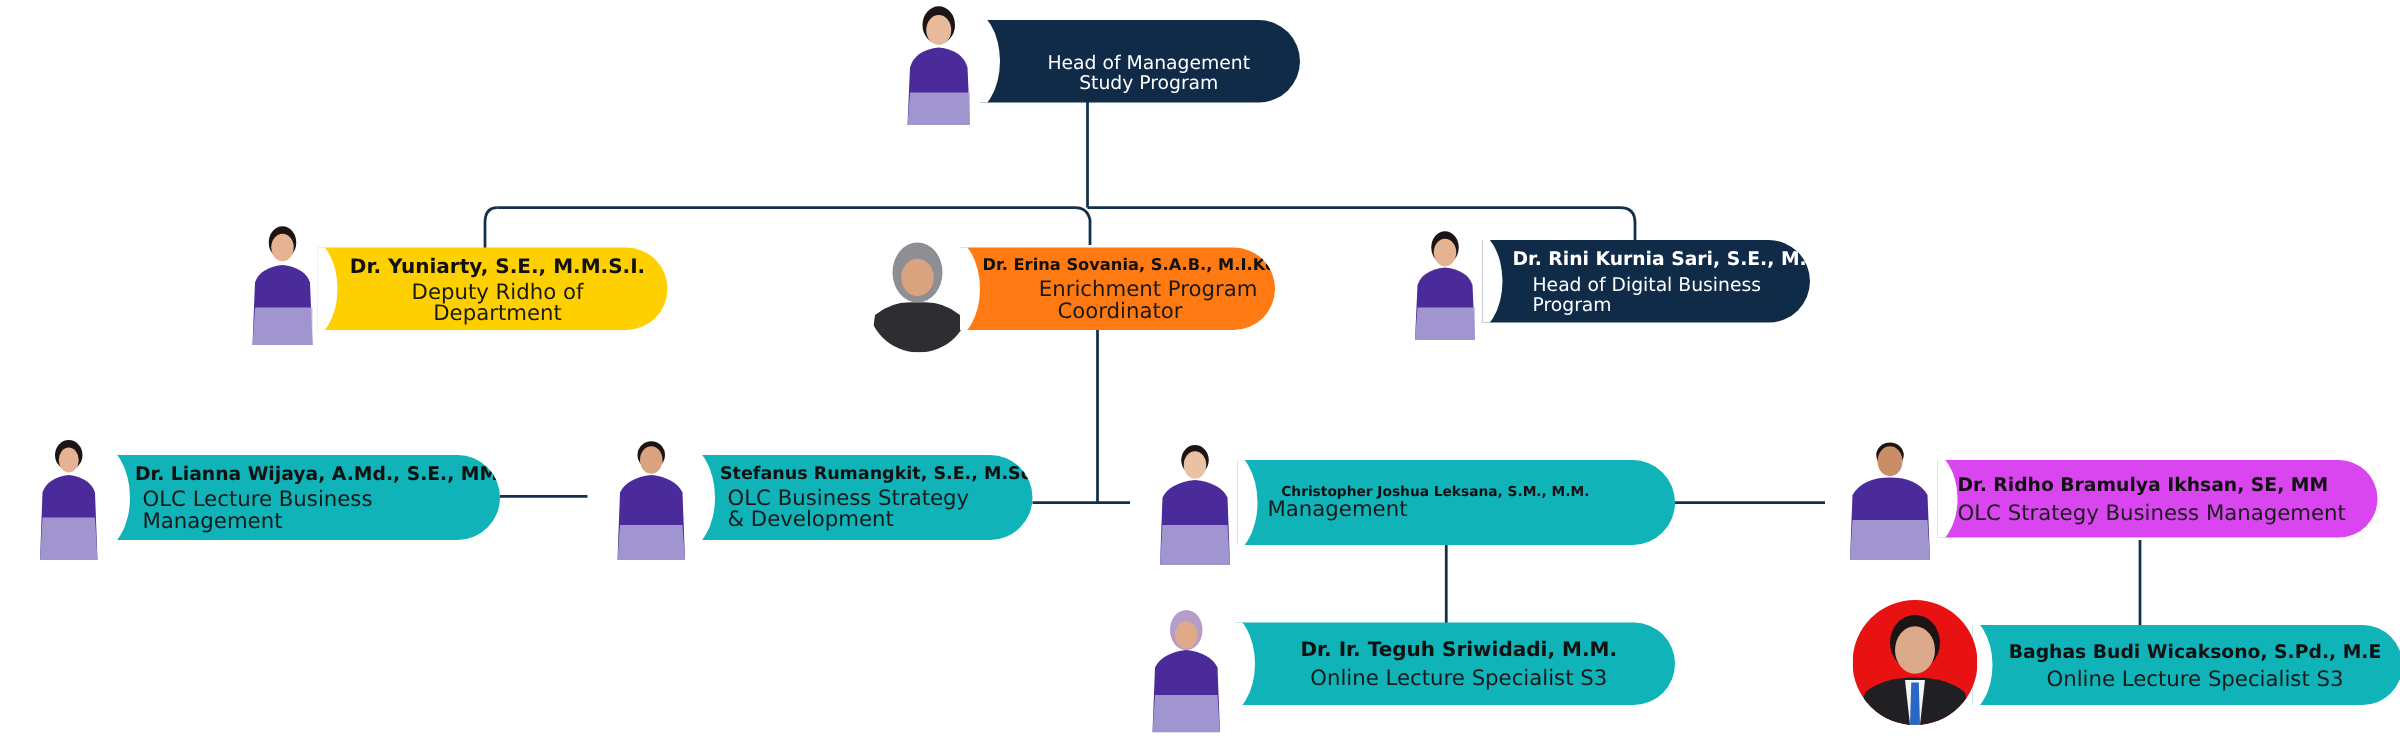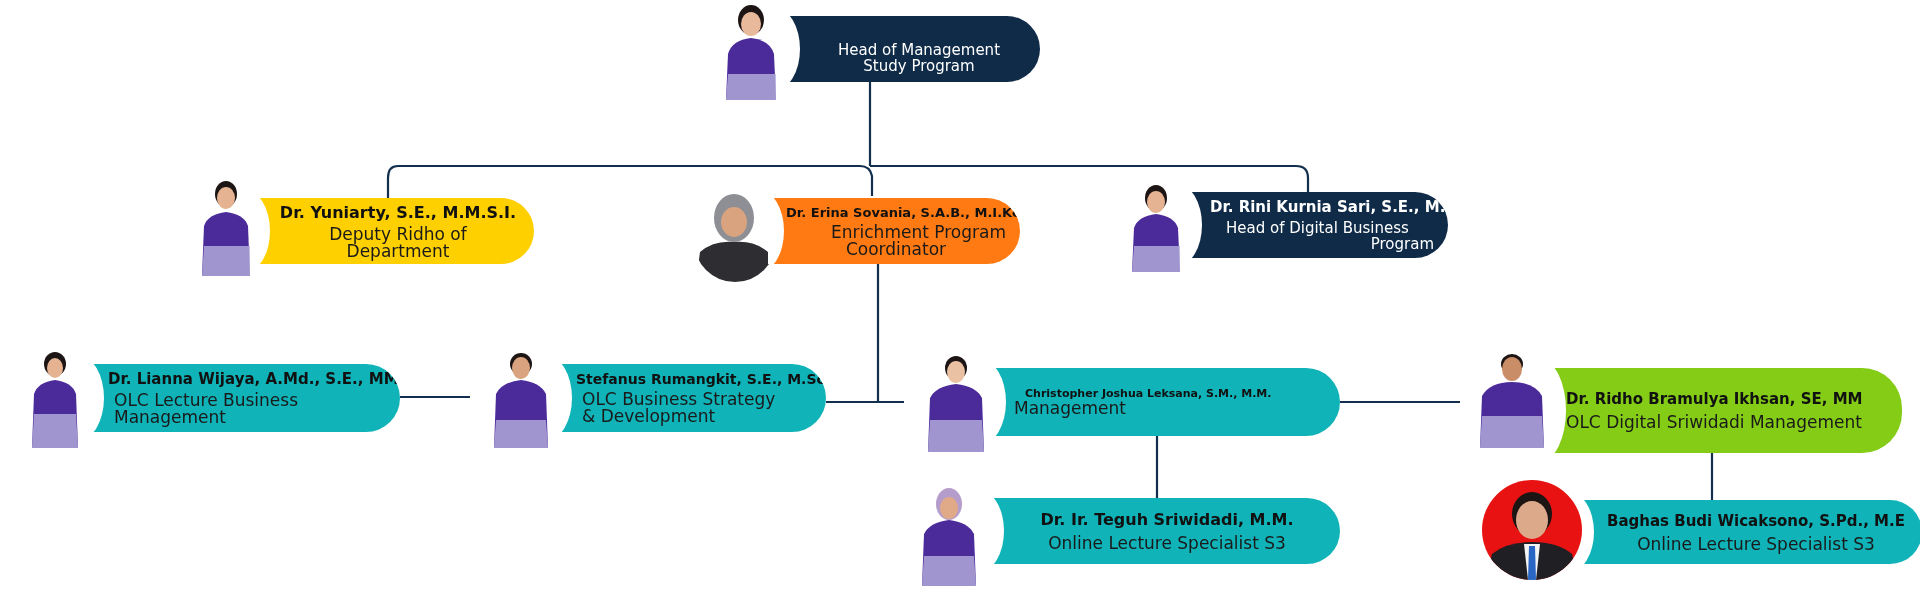--- a/index.html
+++ b/index.html
@@ -96,21 +96,21 @@
         <ellipse cx="28" cy="14" rx="11" ry="13" fill="#1d1414"></ellipse>
         <ellipse cx="28" cy="18" rx="9" ry="11" fill="#e6b392"></ellipse>
         <path d="M4 88 L6 44 Q10 32 28 30 Q46 32 50 44 L52 88 Z" fill="#4b2a9a"></path>
         <path d="M6 62 L52 62 L52 88 L4 88 Z" fill="#b7b0dd" opacity=".8"></path>
       </svg>
   </div>
   <div class="pill dark" style="left:58px;top:8px;width:262px;height:66px;background:#0f2b48;">
     <div class="txt" style="left:24px;">
       <span class="name">Dr. Rini Kurnia Sari, S.E., M.M.</span>
       <span class="role" style="margin-top:4px;padding-left:16px;">Head of Digital Business</span>
-      <span class="role" style="padding-left:16px;text-align:right;">Program</span>
+      <span class="role" style="padding-left:16px;">Program</span>
     </div>
   </div>
 </div>
 
 <div class="node" style="left:28px;top:350px;">
   <div class="avatar" style="left:0;top:0;width:54px;height:98px;">
     <svg width="54" height="98" viewBox="0 0 54 98">
         <ellipse cx="27" cy="14" rx="11" ry="12" fill="#1d1414"></ellipse>
         <ellipse cx="27" cy="18" rx="8" ry="10" fill="#e6b392"></ellipse>
         <path d="M4 98 L6 44 Q10 32 27 30 Q44 32 48 44 L50 98 Z" fill="#4b2a9a"></path>
@@ -163,24 +163,24 @@
 
 <div class="node" style="left:1476px;top:352px;">
   <div class="avatar" style="left:0;top:0;width:72px;height:96px;">
     <svg width="72" height="96" viewBox="0 0 72 96">
         <ellipse cx="36" cy="12" rx="11" ry="10" fill="#1d1414"></ellipse>
         <ellipse cx="36" cy="17" rx="10" ry="12" fill="#c98d68"></ellipse>
         <path d="M4 96 L6 44 Q14 30 36 30 Q58 30 66 44 L68 96 Z" fill="#4b2a9a"></path>
         <path d="M6 64 L66 64 L68 96 L4 96 Z" fill="#b7b0dd" opacity=".8"></path>
       </svg>
   </div>
-  <div class="pill" style="left:74px;top:16px;width:352px;height:85px;background:#84cc16;">
+  <div class="pill" style="left:74px;top:16px;width:352px;height:62px;background:#d946ef;">
     <div class="txt" style="left:16px;">
       <span class="name">Dr. Ridho Bramulya Ikhsan, SE, MM</span>
-      <span class="role" style="margin-top:6px;">OLC Digital Sriwidadi Management</span>
+      <span class="role" style="margin-top:6px;">OLC Strategy Business Management</span>
     </div>
   </div>
 </div>
 
 <div class="node" style="left:918px;top:486px;">
   <div class="avatar" style="left:0;top:0;width:62px;height:100px;">
     <svg width="62" height="100" viewBox="0 0 62 100">
         <ellipse cx="31" cy="18" rx="13" ry="16" fill="#b59dcb"></ellipse>
         <ellipse cx="31" cy="22" rx="9" ry="11" fill="#e0a987"></ellipse>
         <path d="M4 100 L6 48 Q12 36 31 34 Q50 36 56 48 L58 100 Z" fill="#4b2a9a"></path>

